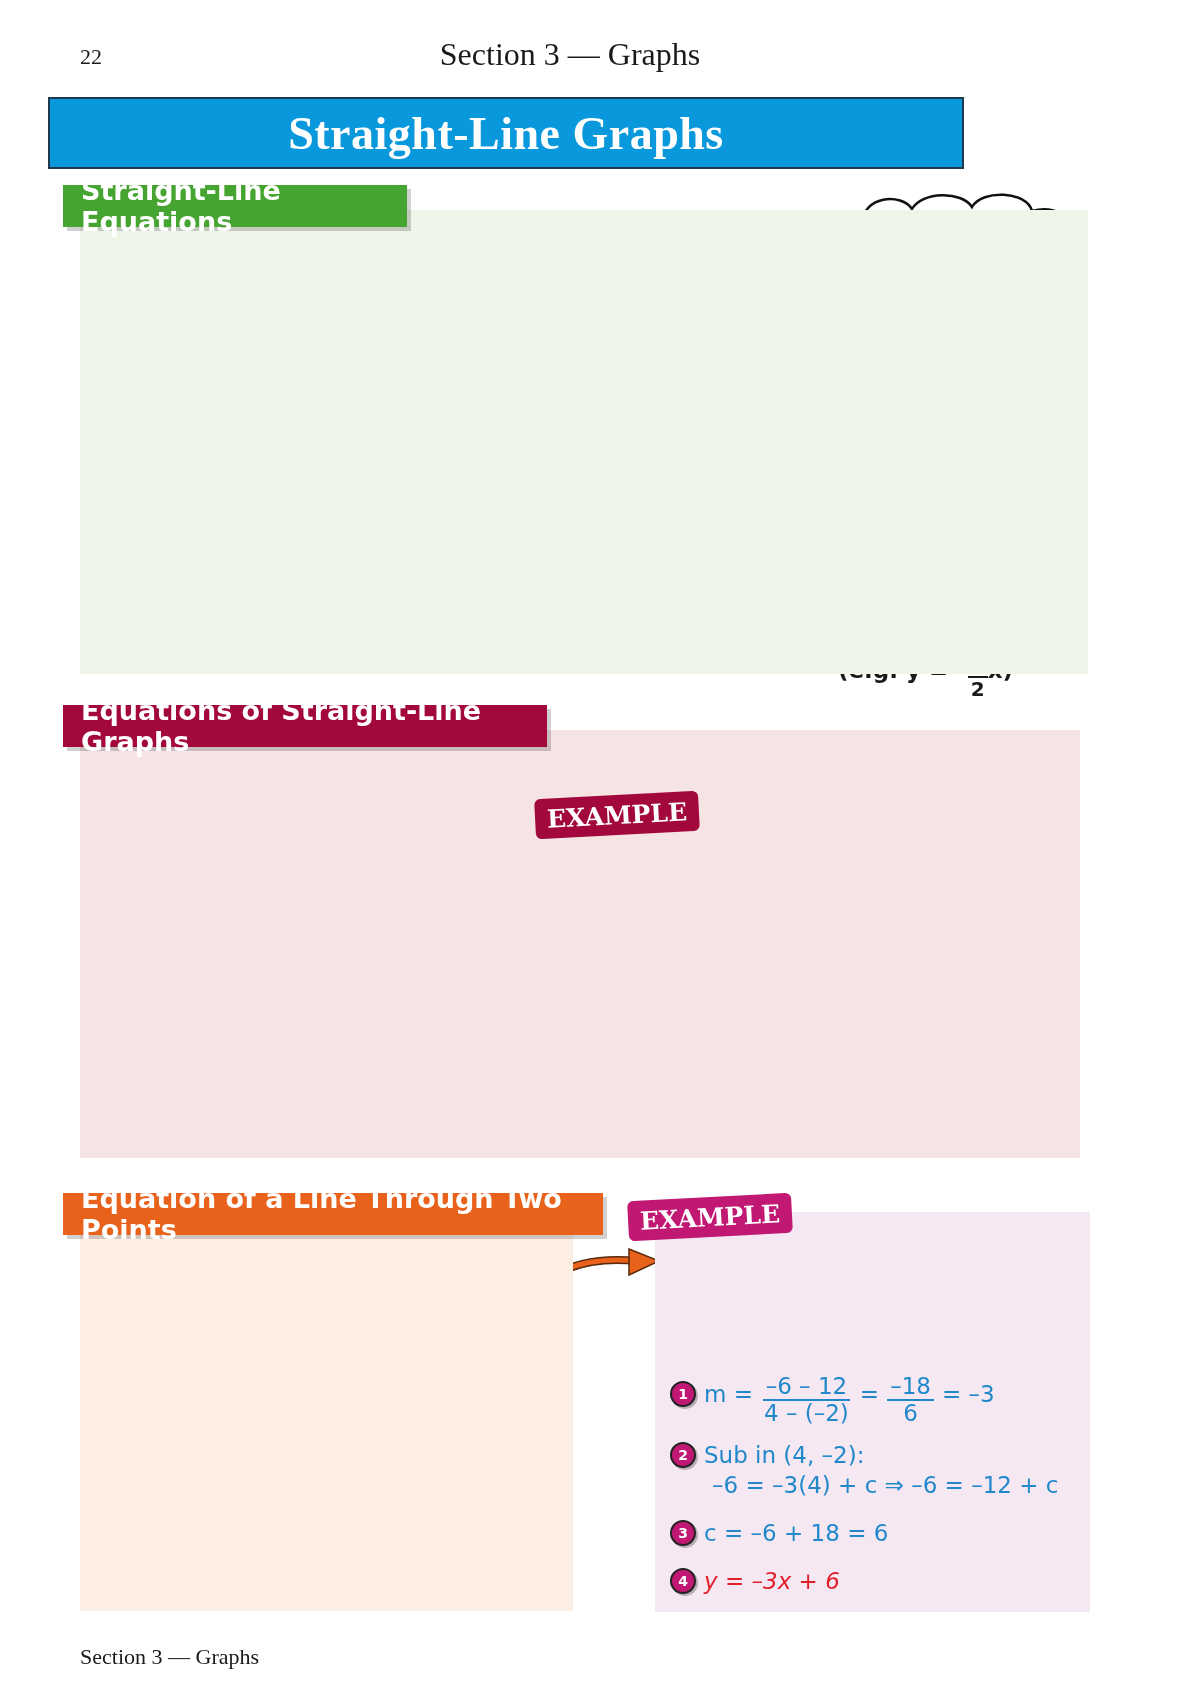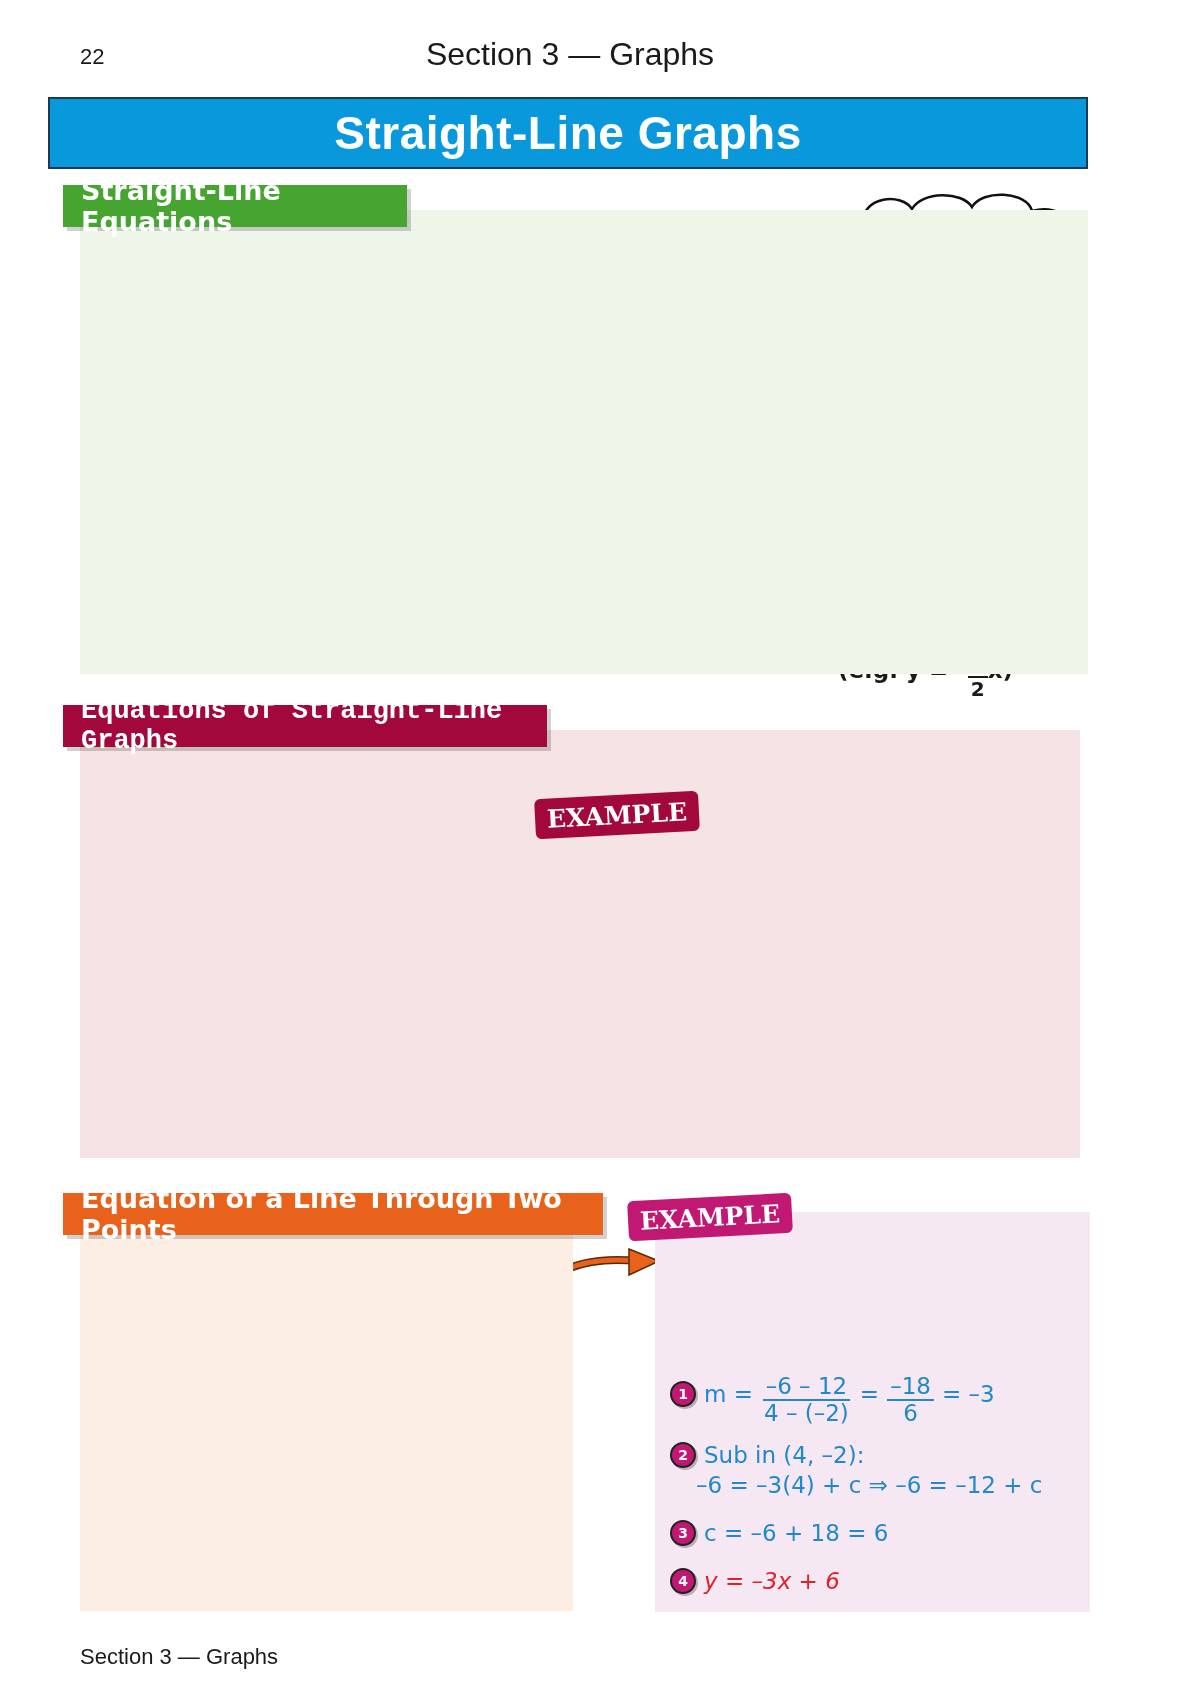--- a/index.html
+++ b/index.html
@@ -1,25 +1,25 @@
 <!DOCTYPE html>
 <html><head>
 <meta charset="utf-8">
 <style>
   * { box-sizing: border-box; margin: 0; padding: 0; }
   html, body { width: 1200px; height: 1703px; background: #ffffff; overflow: hidden; }
   body { position: relative; font-family: "DejaVu Sans", sans-serif; color: #1a1a1a; }
   .abs { position: absolute; }
-  .serif { font-family: Liberation Sans, sans-serif; }
+  .serif { font-family: Liberation Serif, serif; }
   .math { font-family: "Liberation Sans", "DejaVu Sans", sans-serif; }
 
   #page-num { left: 80px; top: 44px; font-size: 22px; }
   #running-head { left: 0; width: 1140px; top: 36px; text-align: center; font-size: 32px; }
 
-  #banner { left: 48px; top: 97px; width: 1040px; height: 72px; background: #0a98dc; border: 2px solid #1d3a4f; display:flex; align-items:center; justify-content:center; }
+  #banner { left: 48px; top: 97px; width: 916px; height: 72px; background: #0a98dc; border: 2px solid #1d3a4f; display:flex; align-items:center; justify-content:center; }
   #banner span { color: #fff; font-size: 46px; font-weight: bold; letter-spacing: 0.5px; }
 
   .tab { height: 42px; display:flex; align-items:center; padding: 0 18px; color:#fff; font-size: 27px; font-weight: bold; box-shadow: 4px 4px 0 rgba(0,0,0,0.18); z-index: 3; }
   .panel { z-index: 1; }
 
   
   #s1-tab { left: 63px; top: 185px; width: 344px; background: #45a530; }
   #s1-box { left: 80px; top: 210px; width: 1008px; height: 464px; background: #eef6ea; }
   .s1-text { font-size: 23px; line-height: 31px; font-weight: bold; }
   .blue { color: #1b9ad6; }
@@ -32,21 +32,21 @@
   .mred { color: #e0202a; }
 
   #graph-card { left: 427px; top: 268px; width: 364px; height: 382px; background:#fff; border-radius: 14px; }
   #xaxis-note { left: 140px; top: 525px; width: 220px; height: 125px; }
   #xaxis-note .txt { position:absolute; left:0; top:22px; width:100%; text-align:center; font-size: 20px; line-height: 28px; font-family: "DejaVu Serif", serif; }
 
   #jim-cloud { left: 832px; top: 185px; width: 260px; height: 200px; }
   #jim-text { left: 862px; top: 228px; font-size: 18px; line-height: 28px; font-family: "DejaVu Serif", serif; }
 
   
-  #s2-tab { left: 63px; top: 705px; width: 484px; background: #a3083c; font-family: Liberation Mono, monospace; }
+  #s2-tab { left: 63px; top: 705px; width: 484px; background: #a3083c; }
   #s2-box { left: 80px; top: 730px; width: 1000px; height: 428px; background: #f6e4e4; }
   .step-circle { width: 38px; height: 38px; border-radius: 50%; border: 2px solid #222; color:#fff; font-weight:bold; font-size: 22px; display:flex; align-items:center; justify-content:center; box-shadow: 3px 3px 0 rgba(0,0,0,0.25); }
   .c-crimson { background:#a3083c; }
   .c-orange { background:#e8621b; }
   .c-magenta { background:#c01873; }
   .small-circle { width: 26px; height: 26px; font-size: 14px; border-width: 2px; box-shadow: 2px 2px 0 rgba(0,0,0,0.25); }
   .step-text { font-size: 22px; line-height: 30px; font-weight: bold; }
 
   #grad-card { left: 135px; top: 838px; width: 306px; height: 80px; background:#fff; border-radius: 14px; }
   .frac { display:inline-flex; flex-direction:column; align-items:center; vertical-align:middle; }
@@ -437,21 +437,21 @@
       <span class="den">6</span>
     </span>
   <span>= –3</span>
 </div>
 
 <div class="abs ex-line mblue" style="left:670px; top:1442px;">
   <div style="display:flex; align-items:center; gap:8px;">
     <div class="step-circle small-circle c-magenta">2</div>
     <span>Sub in (4, –2):</span>
   </div>
-  <div style="margin-left:26px; margin-top:4px;">–6 = –3(4) + c ⇒ –6 = –12 + c</div>
+  <div style="margin-left:42px; margin-top:4px;">–6 = –3(4) + c ⇒ –6 = –12 + c</div>
 </div>
 
 <div class="abs ex-line mblue" style="left:670px; top:1520px; display:flex; align-items:center; gap:8px;">
   <div class="step-circle small-circle c-magenta">3</div>
   <span>c = –6 + 18 = 6</span>
 </div>
 
 <div class="abs ex-line mred" style="left:670px; top:1568px; display:flex; align-items:center; gap:8px;">
   <div class="step-circle small-circle c-magenta">4</div>
   <span style="font-style:italic;">y = –3x + 6</span>

